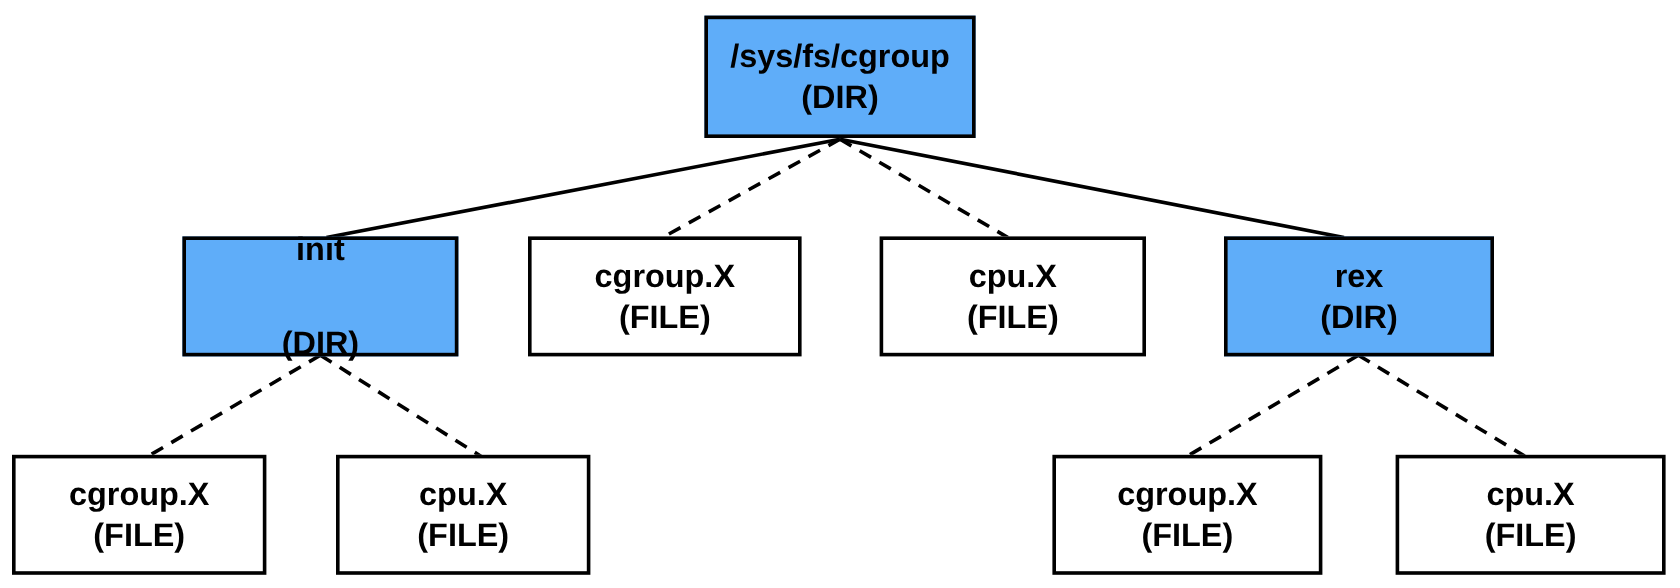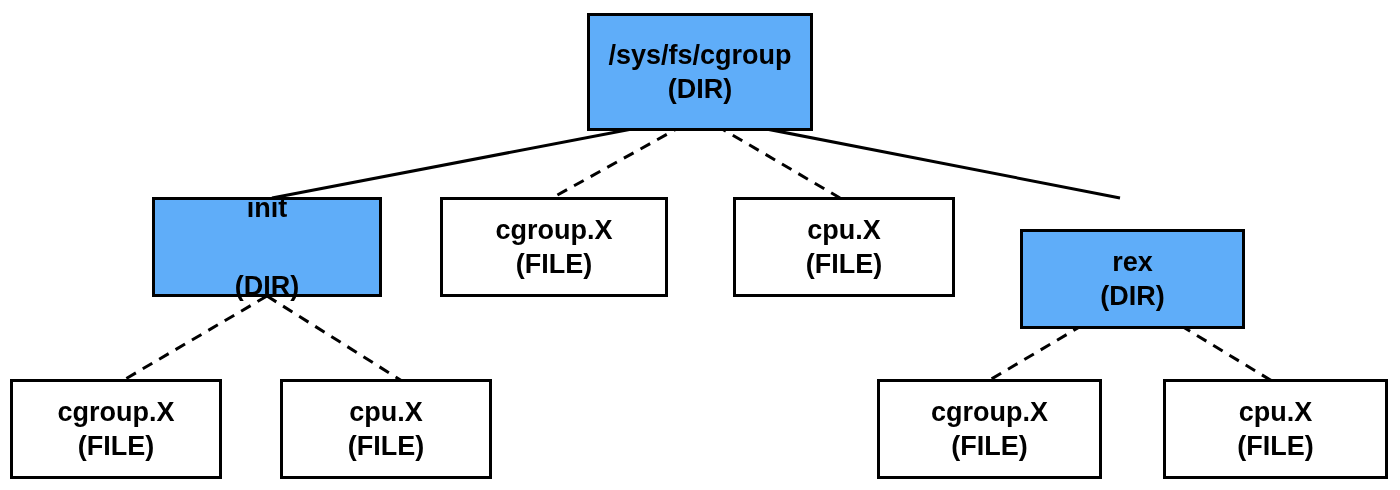--- a/index.html
+++ b/index.html
@@ -34,21 +34,21 @@
     text-align: center;
     color: #000000;
     font-weight: bold;
     font-size: 27px;
     line-height: 34px;
     letter-spacing: 0px;
   }
   .node.dir { background: #5fadf9; }
 
   
-  #n-root { left: 587px; top: 13px;  width: 226px; height: 118px; }
+  #n-root { left: 587px; top: 13px;  width: 226px; height: 102px; }
   #n-init { left: 152px; top: 197px; width: 230px; height: 100px; }
   #n-root-cgroup-file { left: 440px; top: 197px; width: 228px; height: 100px; }
   #n-root-cpu-file    { left: 733px; top: 197px; width: 222px; height: 100px; }
   #n-rex  { left: 1020px; top: 197px; width: 225px; height: 100px; }
   #n-init-cgroup-file { left: 10px;   top: 379px; width: 212px; height: 100px; }
   #n-init-cpu-file    { left: 280px;  top: 379px; width: 212px; height: 100px; }
   #n-rex-cgroup-file  { left: 877px;  top: 379px; width: 225px; height: 100px; }
   #n-rex-cpu-file     { left: 1163px; top: 379px; width: 225px; height: 100px; }
 
   line.edge { stroke: #000000; stroke-width: 3; }
@@ -83,21 +83,21 @@
   <div class="node" id="n-root-cgroup-file" style="background: rgb(255, 255, 255);">
     <span>cgroup.X</span>
     <span>(FILE)</span>
   </div>
 
   <div class="node" id="n-root-cpu-file" style="background: rgb(255, 255, 255);">
     <span>cpu.X</span>
     <span>(FILE)</span>
   </div>
 
-  <div class="node dir" id="n-rex" style="background: rgb(95, 173, 249); margin-top: 32px;">
+  <div class="node dir" id="n-rex" style="background: rgb(95, 173, 249);">
     <span>rex</span>
     <span>(DIR)</span>
   </div>
 
   <div class="node" id="n-init-cgroup-file" style="background: rgb(255, 255, 255);">
     <span>cgroup.X</span>
     <span>(FILE)</span>
   </div>
 
   <div class="node" id="n-init-cpu-file" style="background: rgb(255, 255, 255);">

